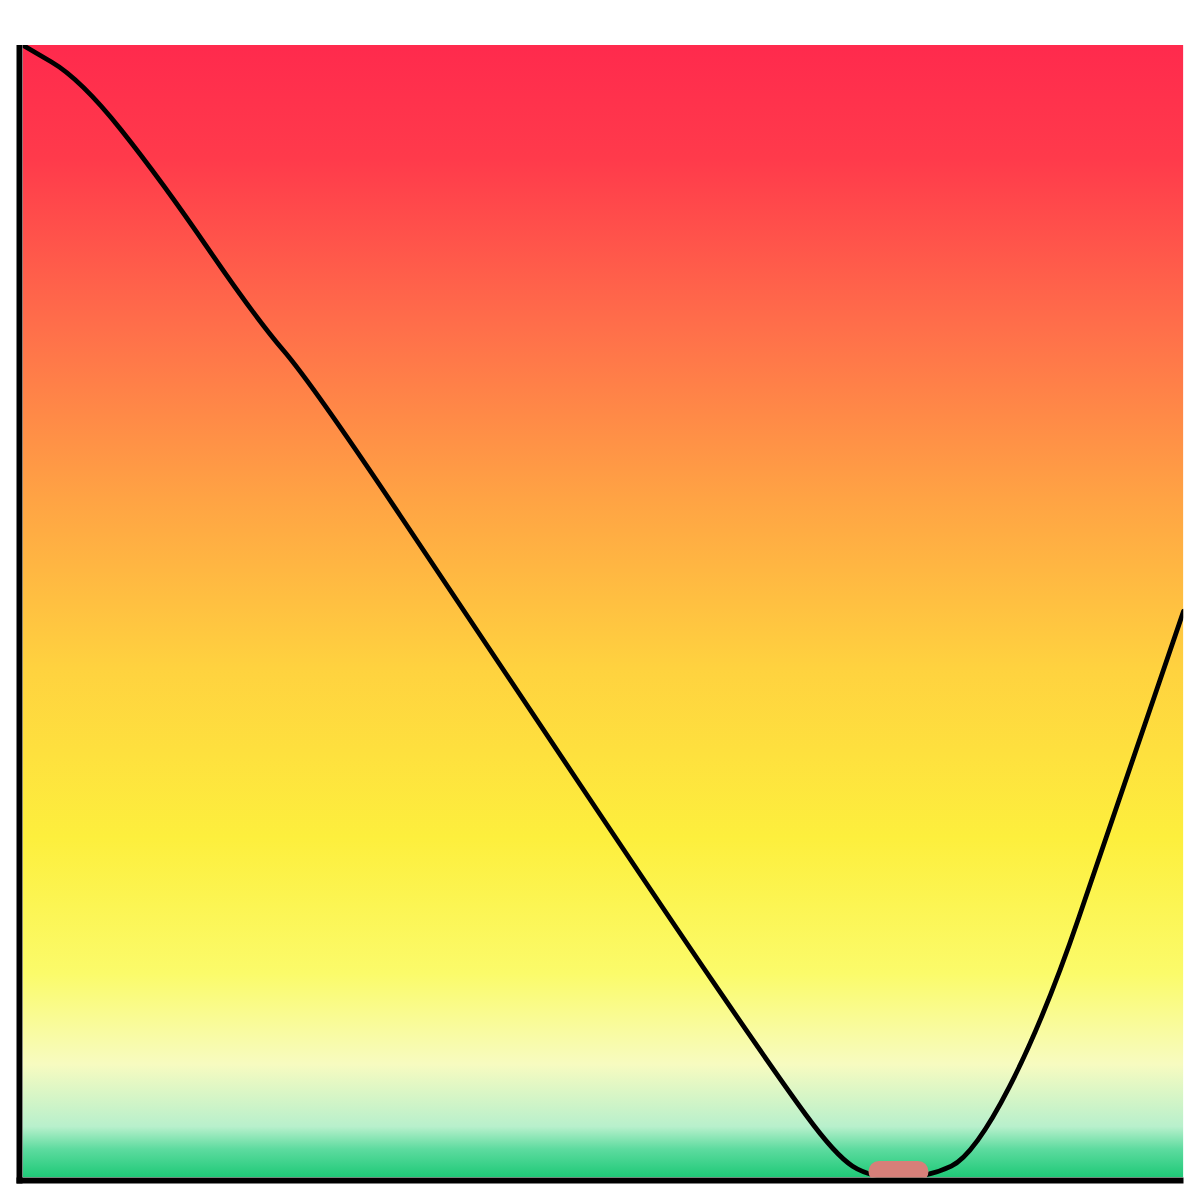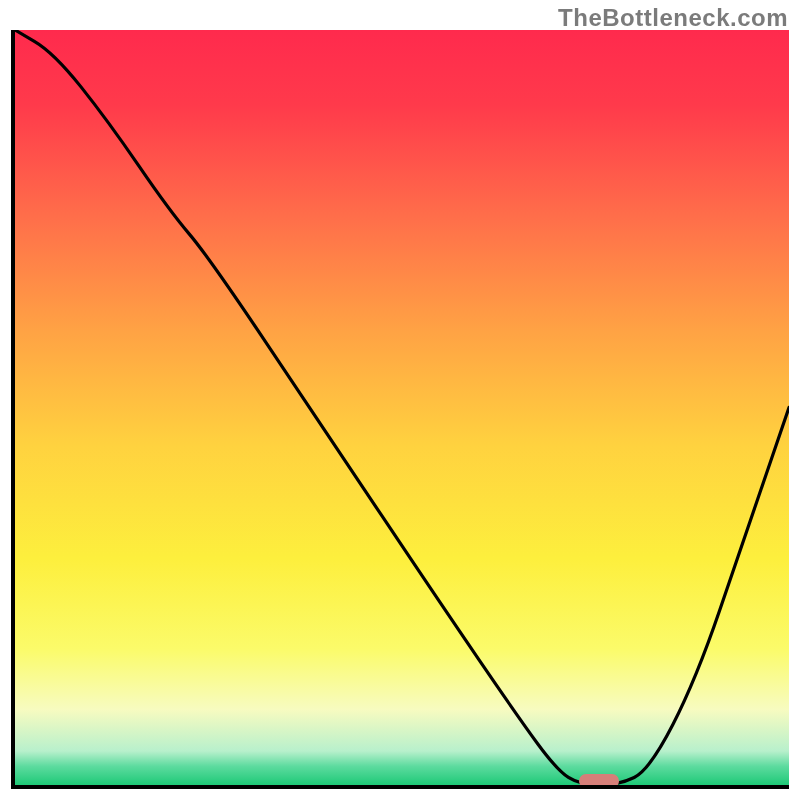--- a/index.html
+++ b/index.html
@@ -50,21 +50,20 @@
     height: 14px;
     border-radius: 7px;
     background: #d77f79;
     z-index: 5;
   }
 </style>
 </head>
 <body>
 
 <div class="frame">
-  <div class="watermark">TheBottleneck.com</div>
 
   <div class="plot-box">
     <svg class="plot" viewBox="0 0 774 755" preserveAspectRatio="none">
       <defs>
         <linearGradient id="bg-grad" x1="0" y1="0" x2="0" y2="1">
             <stop offset="0%" stop-color="#ff2a4d"></stop>
             <stop offset="10%" stop-color="#ff3a4b"></stop>
             <stop offset="25%" stop-color="#ff6f4a"></stop>
             <stop offset="40%" stop-color="#ffa344"></stop>
             <stop offset="55.00000000000001%" stop-color="#ffd23f"></stop>

